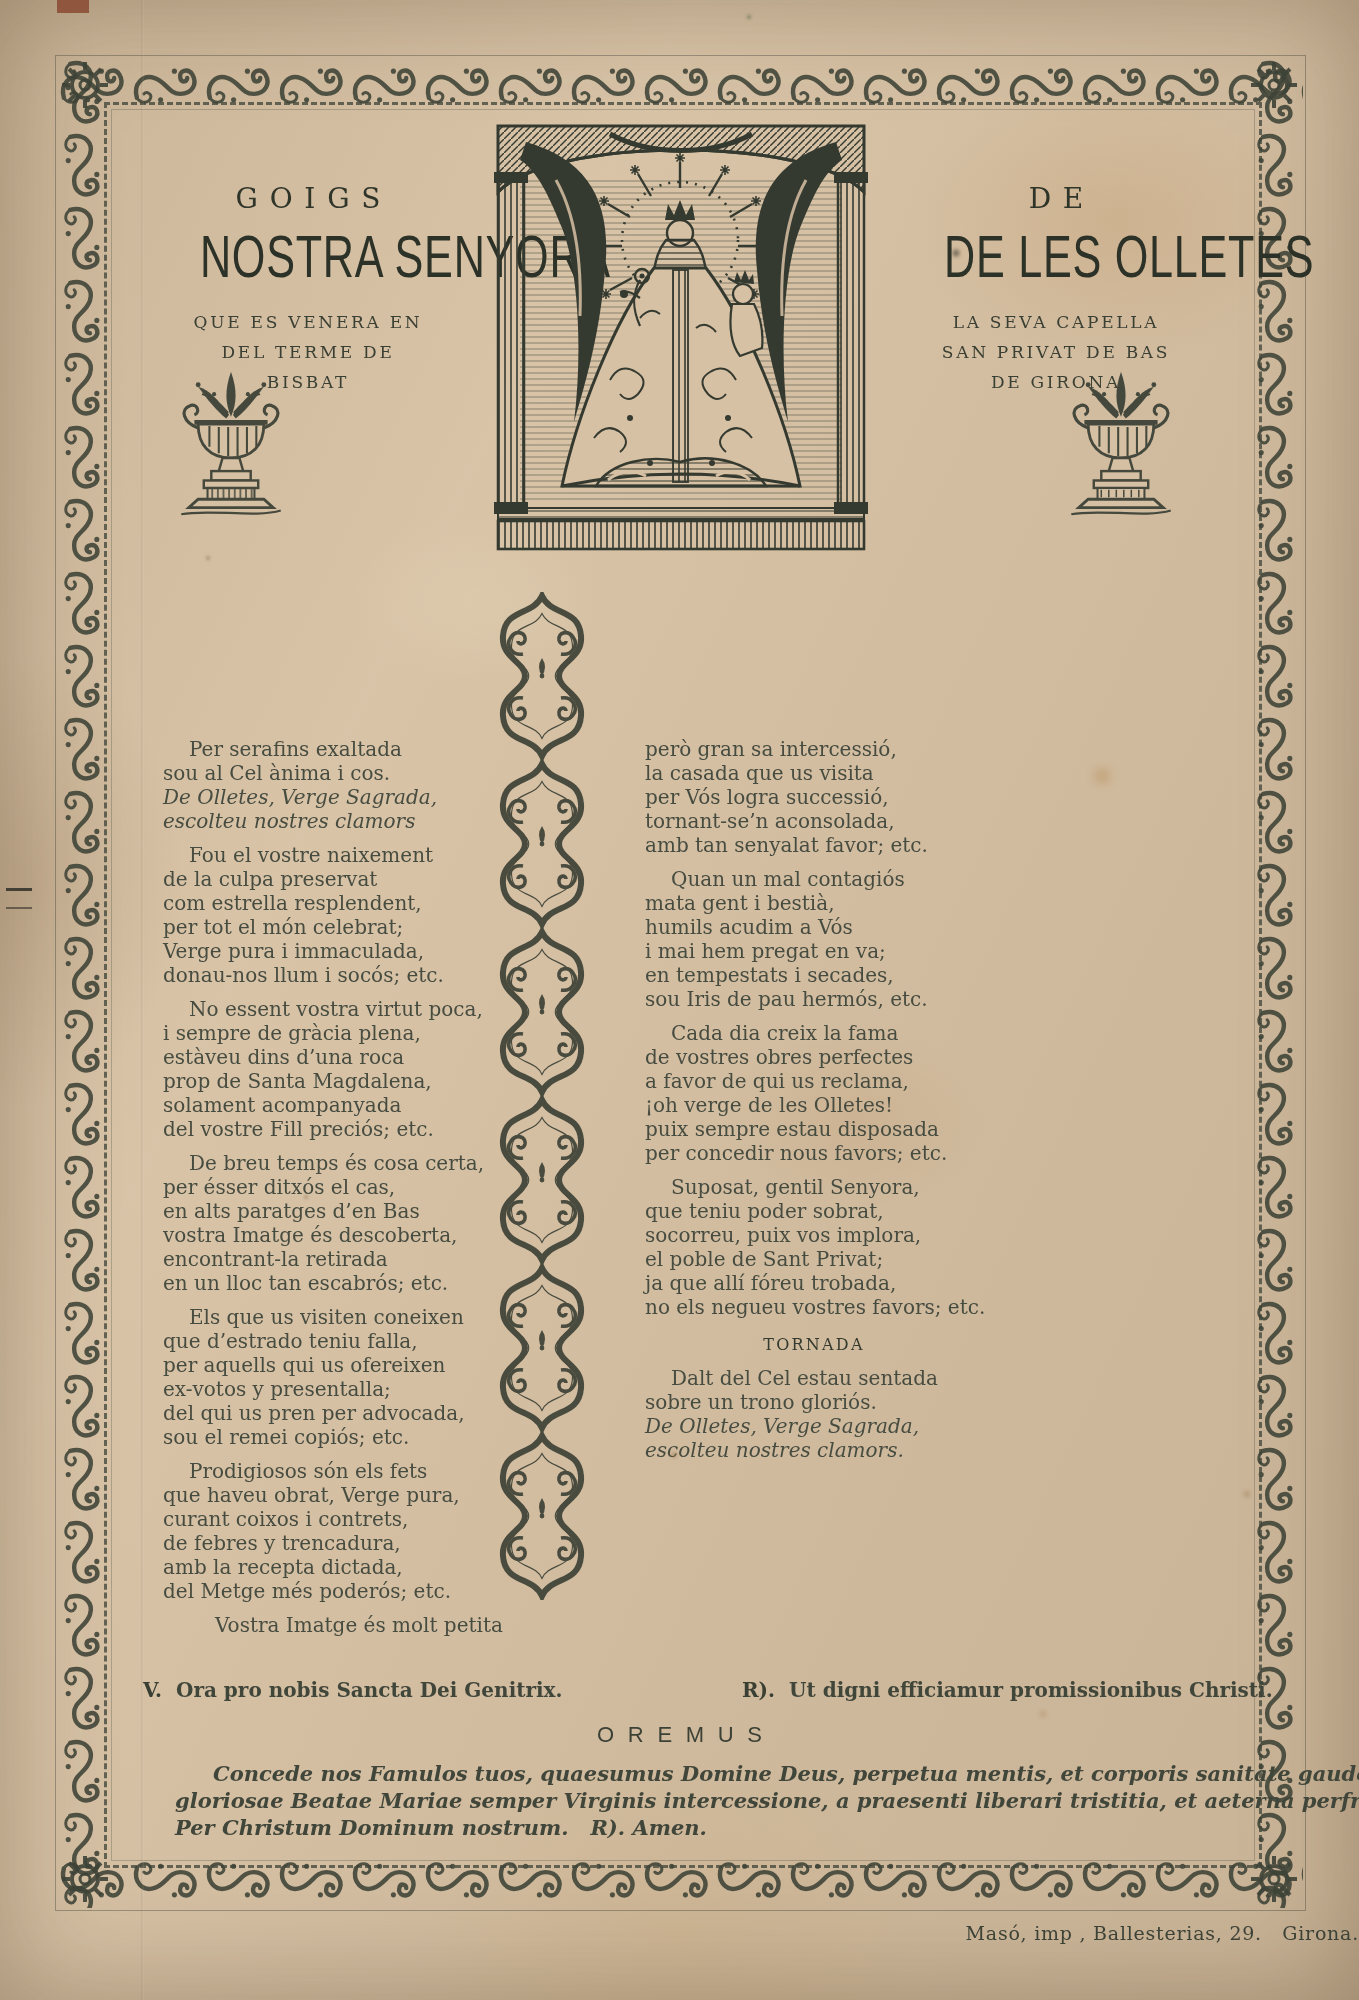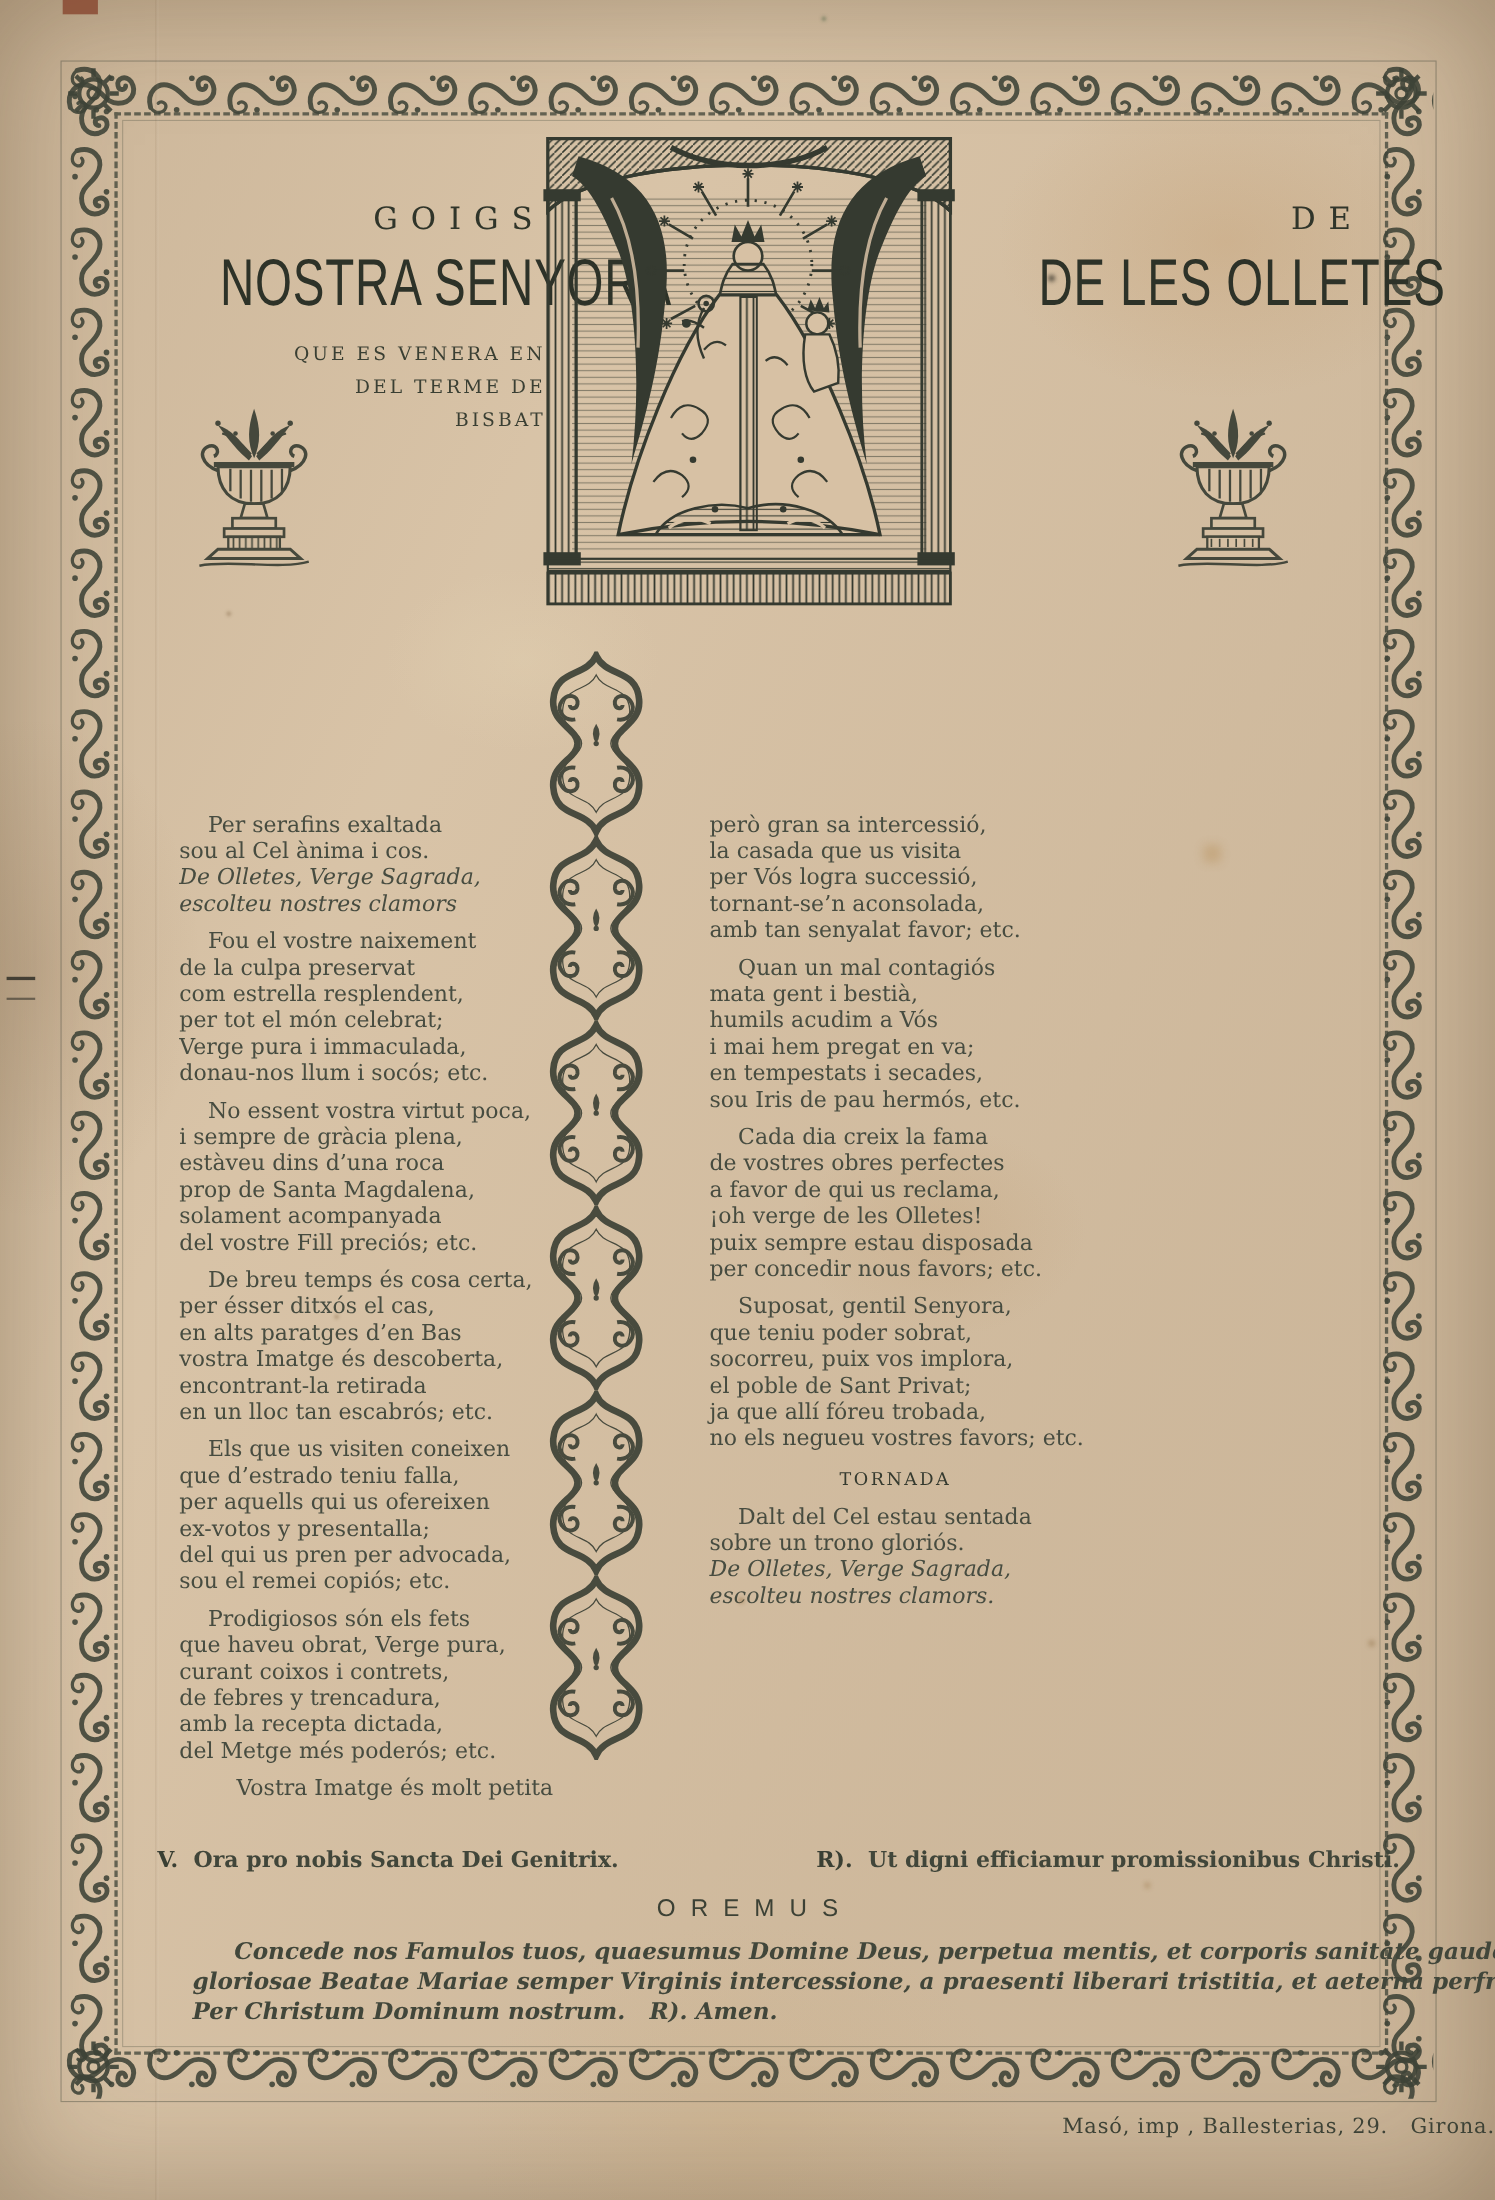--- a/index.html
+++ b/index.html
@@ -28,21 +28,21 @@
   .strip-right{left:1303px;top:58px}
   .corner{position:absolute;width:54px;height:54px;opacity:.9}
   .inner-rule{position:absolute;left:104px;top:102px;width:1152px;height:1760px;
     border:3px dashed rgba(62,67,55,.75);}
   .inner-rule:after{content:"";position:absolute;left:4px;top:4px;right:4px;bottom:4px;
     border:1px solid rgba(62,67,55,.28)}
   .frame-line{position:absolute;left:55px;top:55px;width:1249px;height:1854px;
     border:1px solid rgba(62,67,55,.4)}
 
   
-  .hdr{position:absolute;text-align:right}
+  .hdr{position:absolute;text-align:center}
   .hdr-left{left:120px;top:182px;width:376px}
   .hdr-right{left:872px;top:182px;width:368px}
   .kicker{font-size:28px;letter-spacing:.42em;text-indent:.42em;color:#30352a}
   .htitle{margin-top:14px;color:#2d3228;white-space:nowrap}
   .htitle .cond{display:inline-block;font-family:"Liberation Sans",sans-serif;
     font-weight:500;font-size:60px;line-height:56px;letter-spacing:1px;
     transform:scaleX(.72);transform-origin:50% 50%}
   .hsubs{margin-top:22px}
   .hsub{font-size:17px;letter-spacing:.16em;line-height:30px;color:#3a3f33}
 
@@ -862,20 +862,25 @@
   <div class="htitle"><span class="cond">NOSTRA SENYORA</span></div>
   <div class="hsubs">
       <div class="hsub">QUE ES VENERA EN</div>
       <div class="hsub">DEL TERME DE</div>
       <div class="hsub">BISBAT</div>
     </div>
 </div>
 <div class="hdr hdr-right">
   <div class="kicker">DE</div>
   <div class="htitle"><span class="cond">DE LES OLLETES</span></div>
+  <div class="hsubs">
+      <div class="hsub">LA SEVA CAPELLA</div>
+      <div class="hsub">SAN PRIVAT DE BAS</div>
+      <div class="hsub">DE GIRONA</div>
+    </div>
 </div>
 
 <div class="woodcut">
 <svg viewBox="0 0 382 442" xmlns="http://www.w3.org/2000/svg">
   <defs>
     <pattern id="hz" width="6" height="6" patternUnits="userSpaceOnUse">
           <path d="M0,3 H6" stroke="#353a30" stroke-width="1"></path>
         </pattern>
     <pattern id="dg" width="7" height="7" patternUnits="userSpaceOnUse">
           <path d="M0,7 L7,0" stroke="#353a30" stroke-width="1.4"></path>

